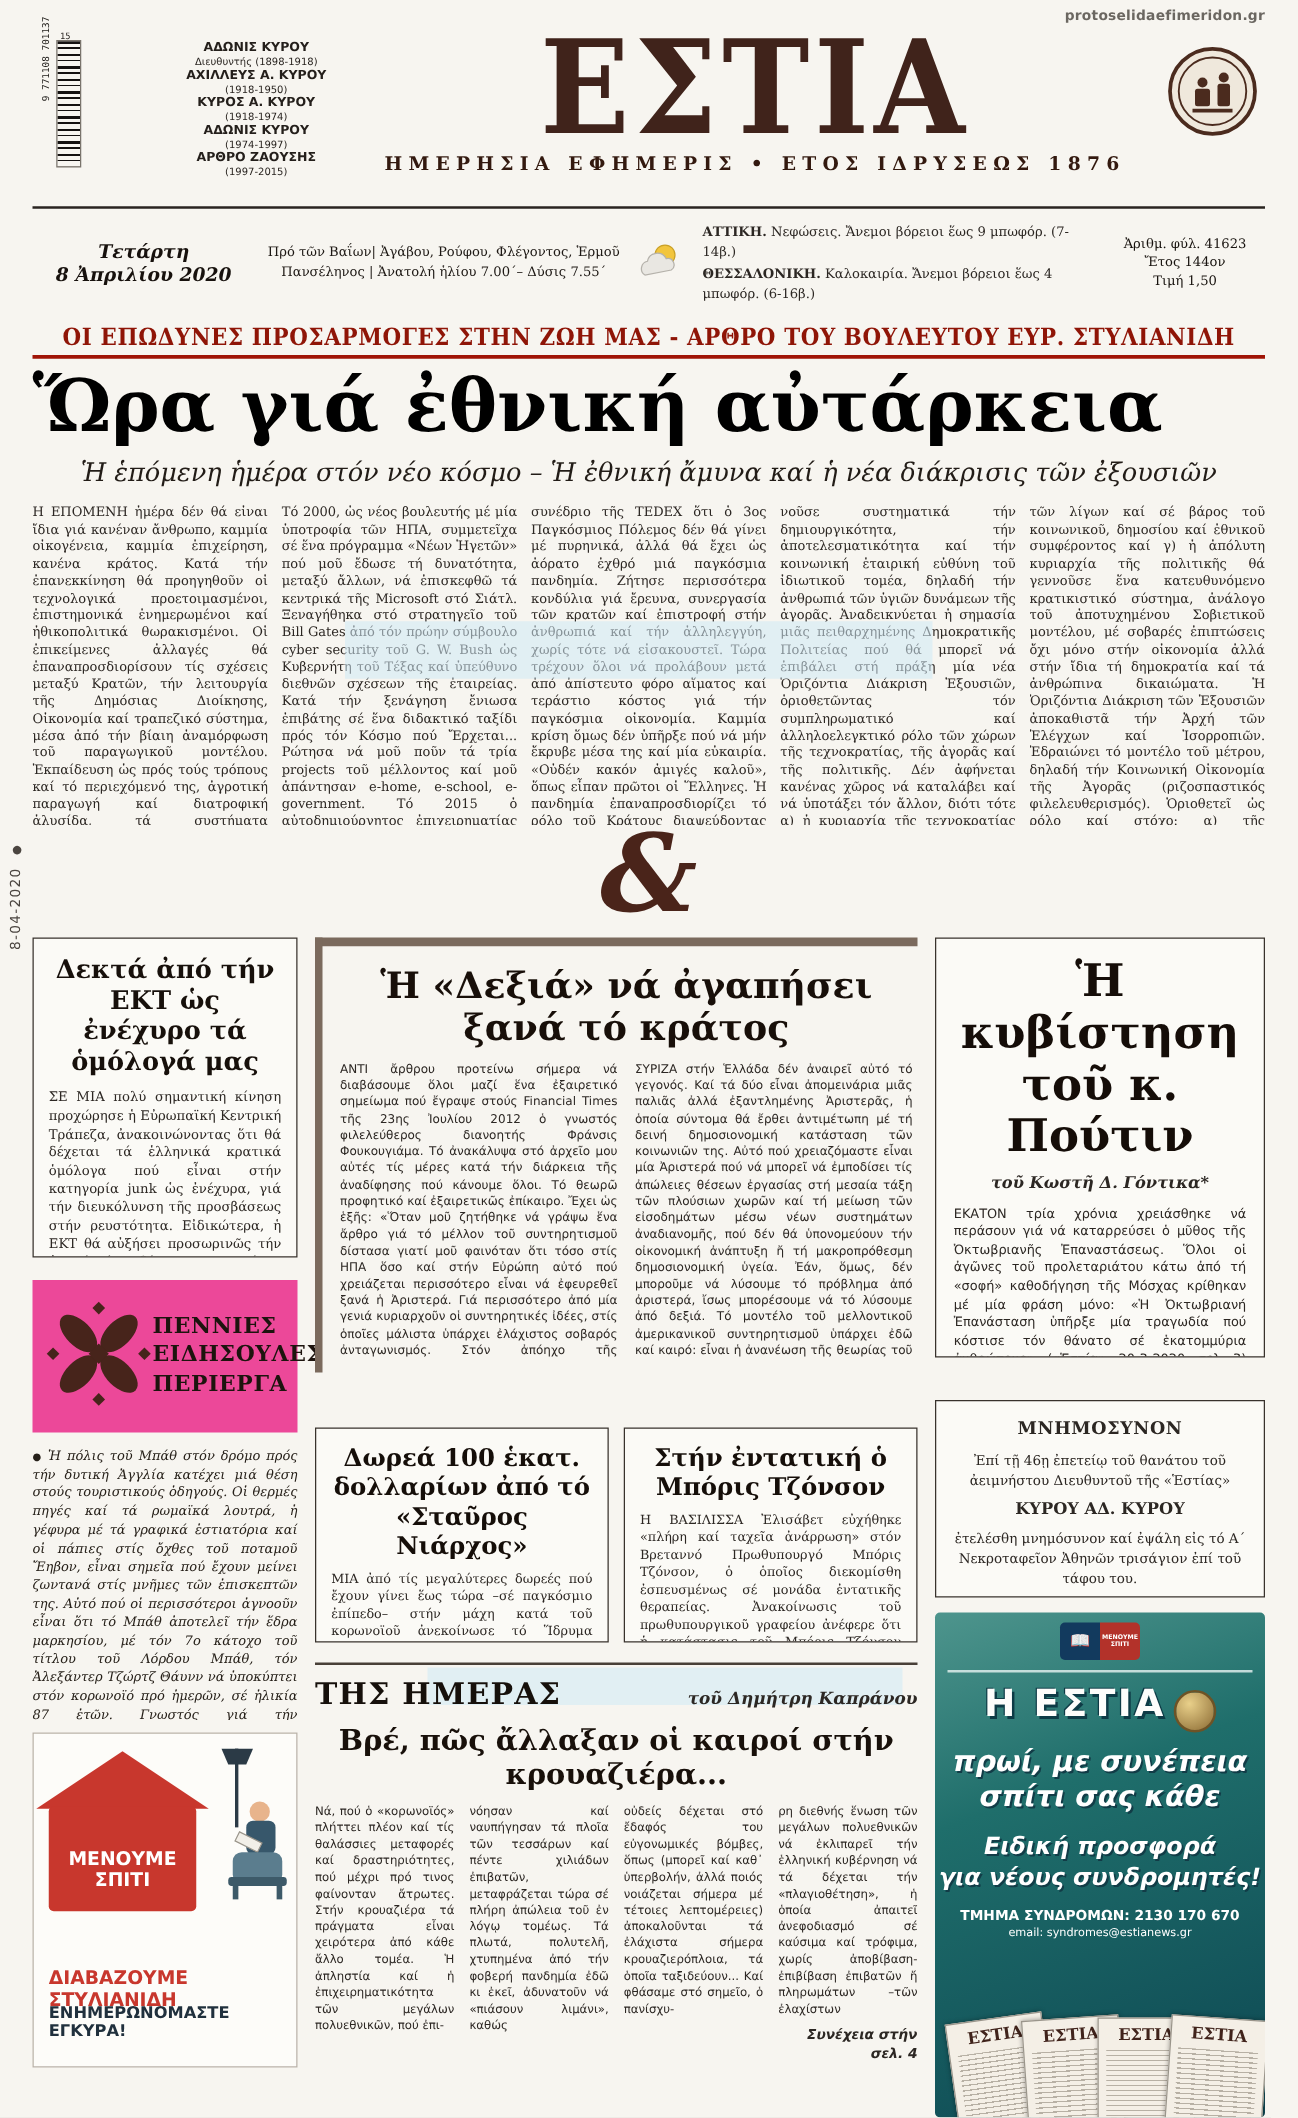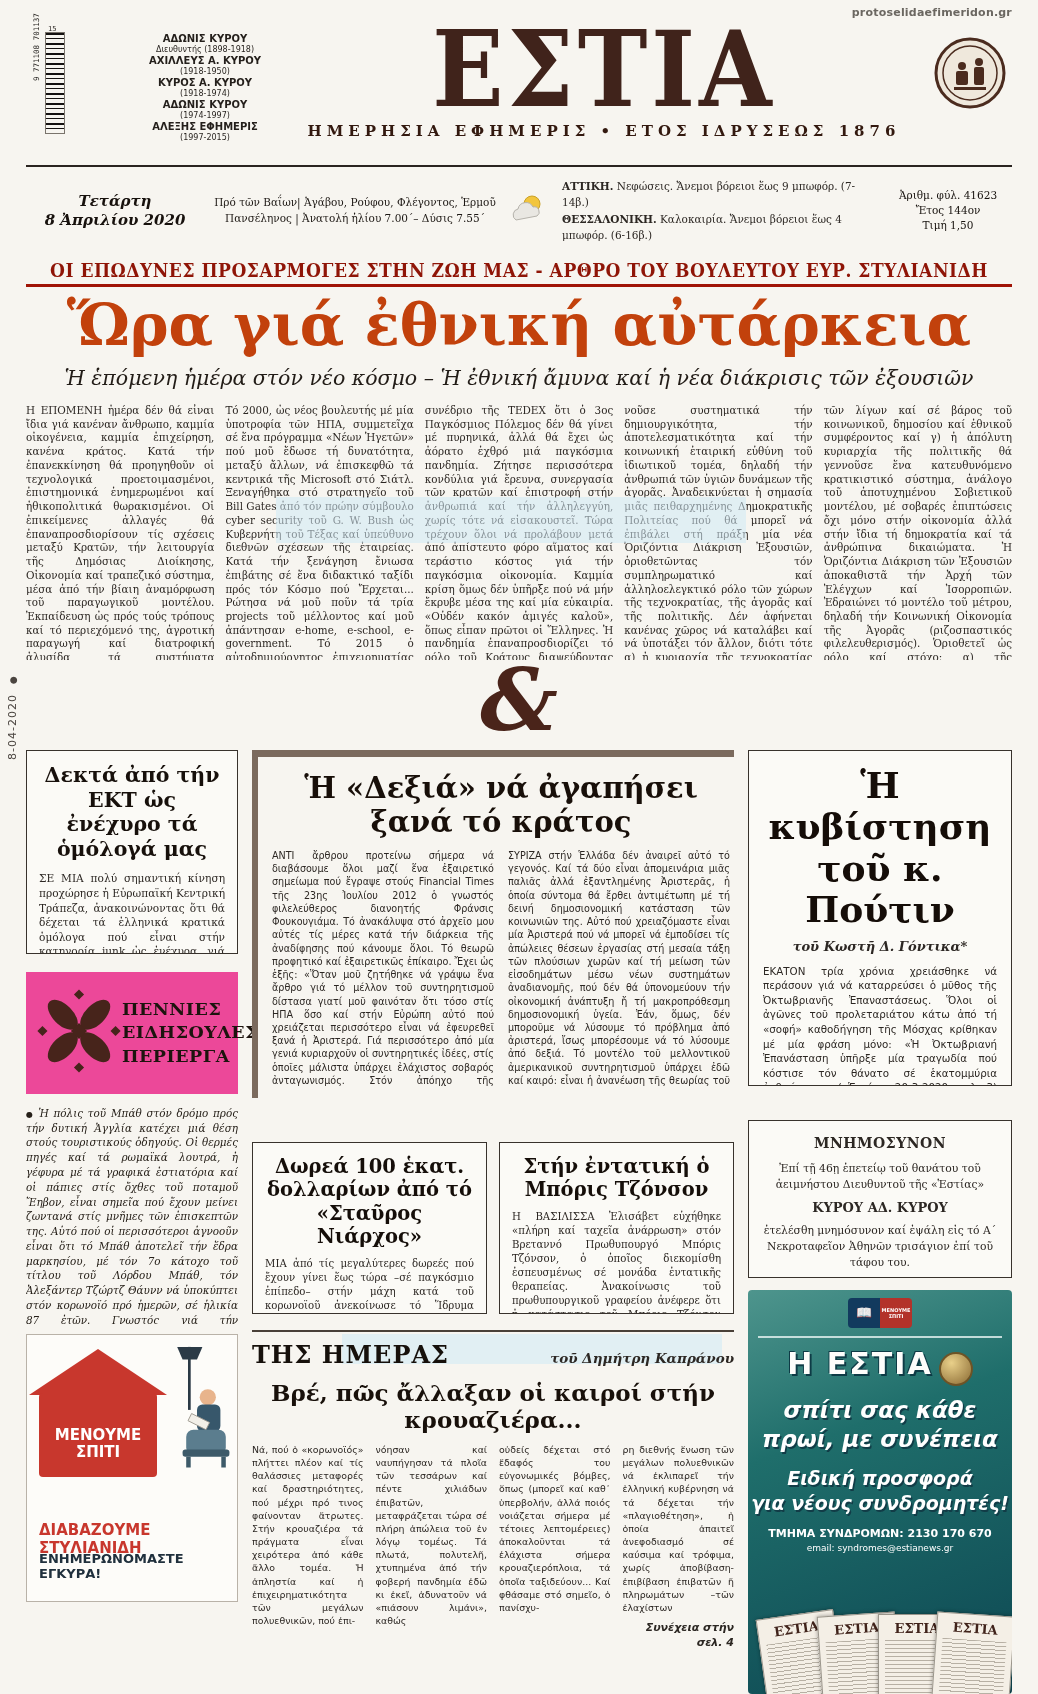--- a/index.html
+++ b/index.html
@@ -33,35 +33,35 @@
   
   .dateline{ position:relative; display:flex; align-items:center; gap:10px; padding:7px 4px 6px 4px; min-height:54px; z-index:1; }
   .dl-date{ width:170px; text-align:center; font-style:italic; font-weight:bold; font-size:15px; line-height:1.25; color:#17110d; flex:none; }
   .dl-saints{ width:290px; flex:none; text-align:center; font-size:10.5px; line-height:1.5; color:#1d1814; position:relative; padding:4px 0; }
   .dl-weather{ flex:1; display:flex; align-items:center; gap:8px; font-size:10.5px; line-height:1.55; position:relative; padding:4px 2px; }
   .dl-weather b{ font-weight:bold; }
   .dl-issue{ width:120px; flex:none; text-align:center; font-size:10.5px; line-height:1.45; color:#17120e; }
   .wicon{ flex:none; }
   
   .kicker{ margin-top:6px; text-align:center; color:#8f1507; font-weight:bold; font-size:19px; letter-spacing:.5px; font-stretch:condensed; border-bottom:3px solid #a01406; padding-bottom:3px; }
-  .headline{ text-align:center; font-size:58px; font-weight:bold; color:#c2410c; margin-top:8px; line-height:1.05; }
+  .headline{ font-size:58px; font-weight:bold; color:#000000; margin-top:8px; line-height:1.05; }
   .subhead{ text-align:center; font-style:italic; font-size:20.5px; color:#221c17; margin-top:10px; }
   .lead-cols{ display:flex; gap:11px; margin-top:14px; height:256px; overflow:hidden; }
   .lead-col{ flex:1; font-size:10.4px; line-height:1.32; text-align:justify; overflow:hidden; position:relative; }
   .amp{ text-align:center; font-size:86px; line-height:80px; height:86px; color:#4a241a; font-weight:bold; font-style:italic; }
   
   .vdate{ position:absolute; left:6px; top:760px; transform:rotate(-90deg); transform-origin:left top; font-family:"DejaVu Sans",sans-serif; font-size:11px; color:#4b4540; letter-spacing:1px; }
   .vdate::after{ content:"●"; margin-left:10px; font-size:9px; }
   .lower{ display:flex; gap:14px; margin-top:4px; position:relative; z-index:1; }
   .col-left{ width:212px; flex:none; }
   .col-mid{ width:482px; flex:none; }
   .col-right{ flex:1; }
   .boxed{ border:1.6px solid #38322c; background:#fbfaf6; }
   
-  .ekt{ padding:12px 12px 8px 12px; height:204px; overflow:hidden; }
+  .ekt{ padding:12px 12px 8px 12px; height:256px; overflow:hidden; }
   .ekt h3{ text-align:center; font-size:20.5px; line-height:1.2; color:#17100b; margin-bottom:10px; }
   .art-body{ font-size:10.6px; line-height:1.38; text-align:justify; }
   .cont{ text-align:right; font-style:italic; font-weight:bold; font-size:11px; margin-top:6px; }
   
   .pennies{ margin-top:18px; background:#ec4899; padding:14px 10px; display:flex; align-items:center; gap:0; height:122px; }
   .pennies-text{ font-size:17.5px; font-weight:bold; line-height:1.35; color:#1d140e; letter-spacing:.5px; }
   .pennies-note{ margin-top:12px; font-style:italic; font-size:10.4px; line-height:1.42; text-align:justify; color:#262019; height:218px; overflow:hidden; }
   .pennies-note::before{ content:"●  "; font-style:normal; font-size:8px; }
   
   .stayhome{ margin-top:10px; border:1px solid #b9b2a8; background:#fdfcf9; height:268px; position:relative; overflow:hidden; }
@@ -136,21 +136,21 @@
     </div>
     <div class="founders">
       <div class="f-name">ΑΔΩΝΙΣ ΚΥΡΟΥ</div>
       <div class="f-note">Διευθυντής (1898-1918)</div>
       <div class="f-name">ΑΧΙΛΛΕΥΣ Α. ΚΥΡΟΥ</div>
       <div class="f-note">(1918-1950)</div>
       <div class="f-name">ΚΥΡΟΣ Α. ΚΥΡΟΥ</div>
       <div class="f-note">(1918-1974)</div>
       <div class="f-name">ΑΔΩΝΙΣ ΚΥΡΟΥ</div>
       <div class="f-note">(1974-1997)</div>
-      <div class="f-name">ΑΛΕΞΗΣ ΕΦΗΜΕΡΙΣ</div>
+      <div class="f-name">ΑΡΘΡΟ ΖΑΟΥΣΗΣ</div>
       <div class="f-note">(1997-2015)</div>
     </div>
     <div class="logo-block">
       <h1 class="logo">ΕΣΤΙΑ</h1>
       <div class="subtitle">ΗΜΕΡΗΣΙΑ ΕΦΗΜΕΡΙΣ • ΕΤΟΣ ΙΔΡΥΣΕΩΣ 1876</div>
     </div>
     <div class="seal">
       <svg viewBox="0 0 72 72" width="72" height="72">
         <circle cx="36" cy="36" r="34" fill="#efe8dc" stroke="#4b2b1e" stroke-width="3"></circle>
         <circle cx="36" cy="36" r="27" fill="none" stroke="#4b2b1e" stroke-width="1.5"></circle>
@@ -336,22 +336,22 @@
       <div class="ad">
         <div class="ad-badge">
           <div class="b1">📖</div>
           <div class="b2">ΜΕΝΟΥΜΕ ΣΠΙΤΙ</div>
         </div>
         <div class="ad-sep"></div>
         <div>
           <span class="ad-brand">Η ΕΣΤΙΑ</span><span class="ad-coin"></span>
         </div>
         <div class="ad-line" style="margin-top:10px;">
+          <div>πρωί, με συνέπεια</div>
           <div>σπίτι σας κάθε</div>
-          <div>πρωί, με συνέπεια</div>
         </div>
         <div class="ad-promo">
           <div>Ειδική προσφορά</div>
           <div>για νέους συνδρομητές!</div>
         </div>
         <div class="ad-phone">ΤΜΗΜΑ ΣΥΝΔΡΟΜΩΝ: 2130 170 670</div>
         <div class="ad-email">email: syndromes@estianews.gr</div>
         <div class="ad-papers">
           <div class="paper" style="left:14px; transform:rotate(-8deg);">
               <div class="pt">ΕΣΤΙΑ</div>

